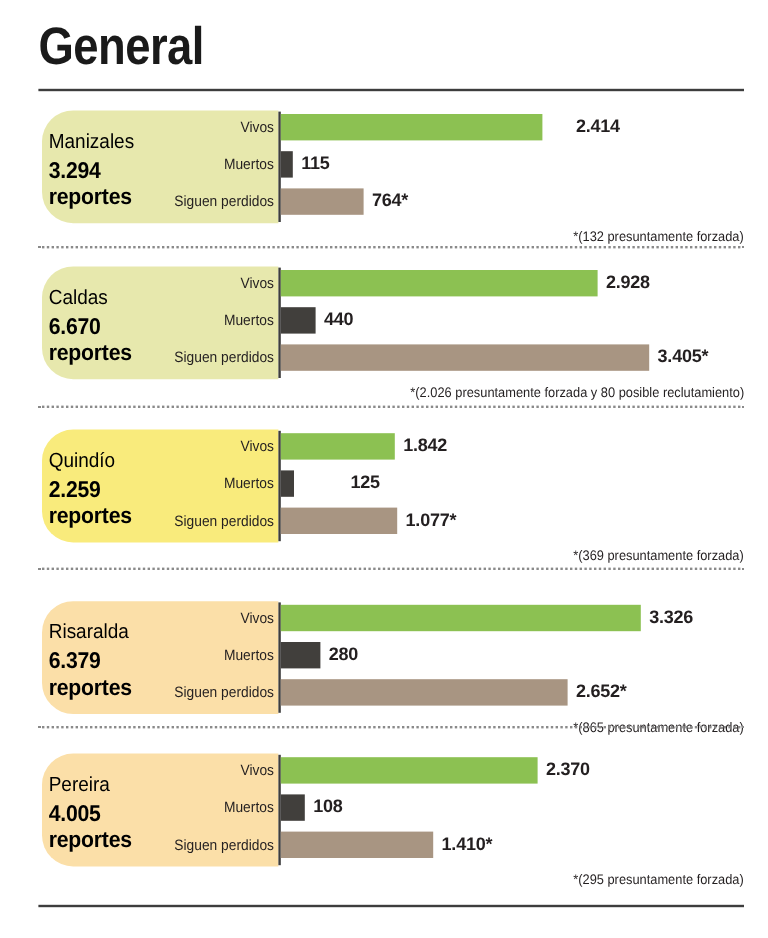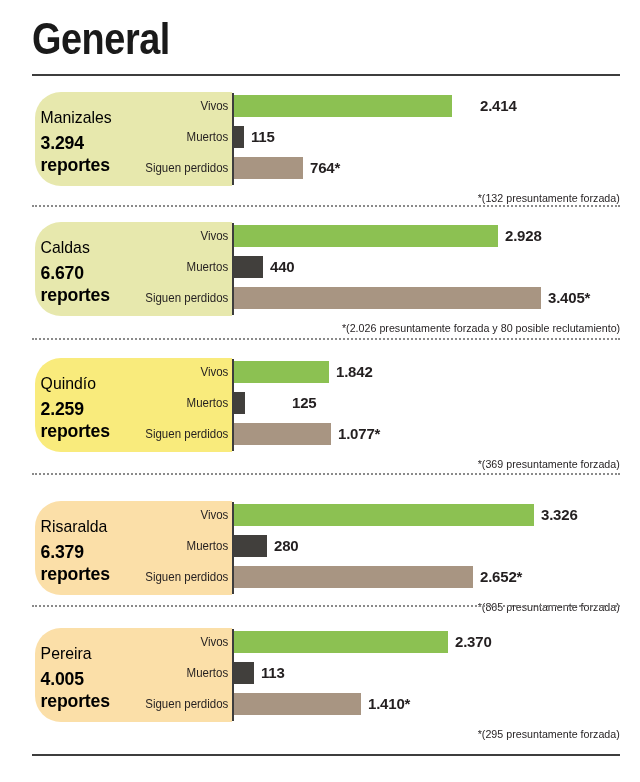--- a/index.html
+++ b/index.html
@@ -255,21 +255,21 @@
             <div class="region-count" style="margin-top: 4px;">4.005</div>
             <div class="region-unit">reportes</div>
           </div>
         </div>
         <div class="axis" style="left: 232px; top: 1px; height: 92px;"></div>
         <div class="row-label" style="top: 7px; right: 412px;">Vivos</div>
         <div class="bar bar-vivos" style="left: 234px; top: 3px; width: 214px;"></div>
         <div class="bar-value" style="left: 455px; top: 3px;">2.370</div>
         <div class="row-label" style="top: 38px; right: 412px;">Muertos</div>
         <div class="bar bar-muertos" style="left: 234px; top: 34px; width: 20px;"></div>
-        <div class="bar-value" style="left: 261px; top: 34px;">113</div>
+        <div class="bar-value" style="left: 261px; top: 34px;">108</div>
         <div class="row-label" style="top: 69px; right: 412px;">Siguen perdidos</div>
         <div class="bar bar-perdidos" style="left: 234px; top: 65px; width: 127px;"></div>
         <div class="bar-value" style="left: 368px; top: 65px;">1.410*</div>
         <div class="footnote" style="top: 99px;">*(295 presuntamente forzada)</div>
       </div>
     </div>
 
   <div class="rule-bottom"></div>
 <div class="dotted-sep" style="top: 205px;"></div>
     <div class="dotted-sep" style="top: 338px;"></div>

